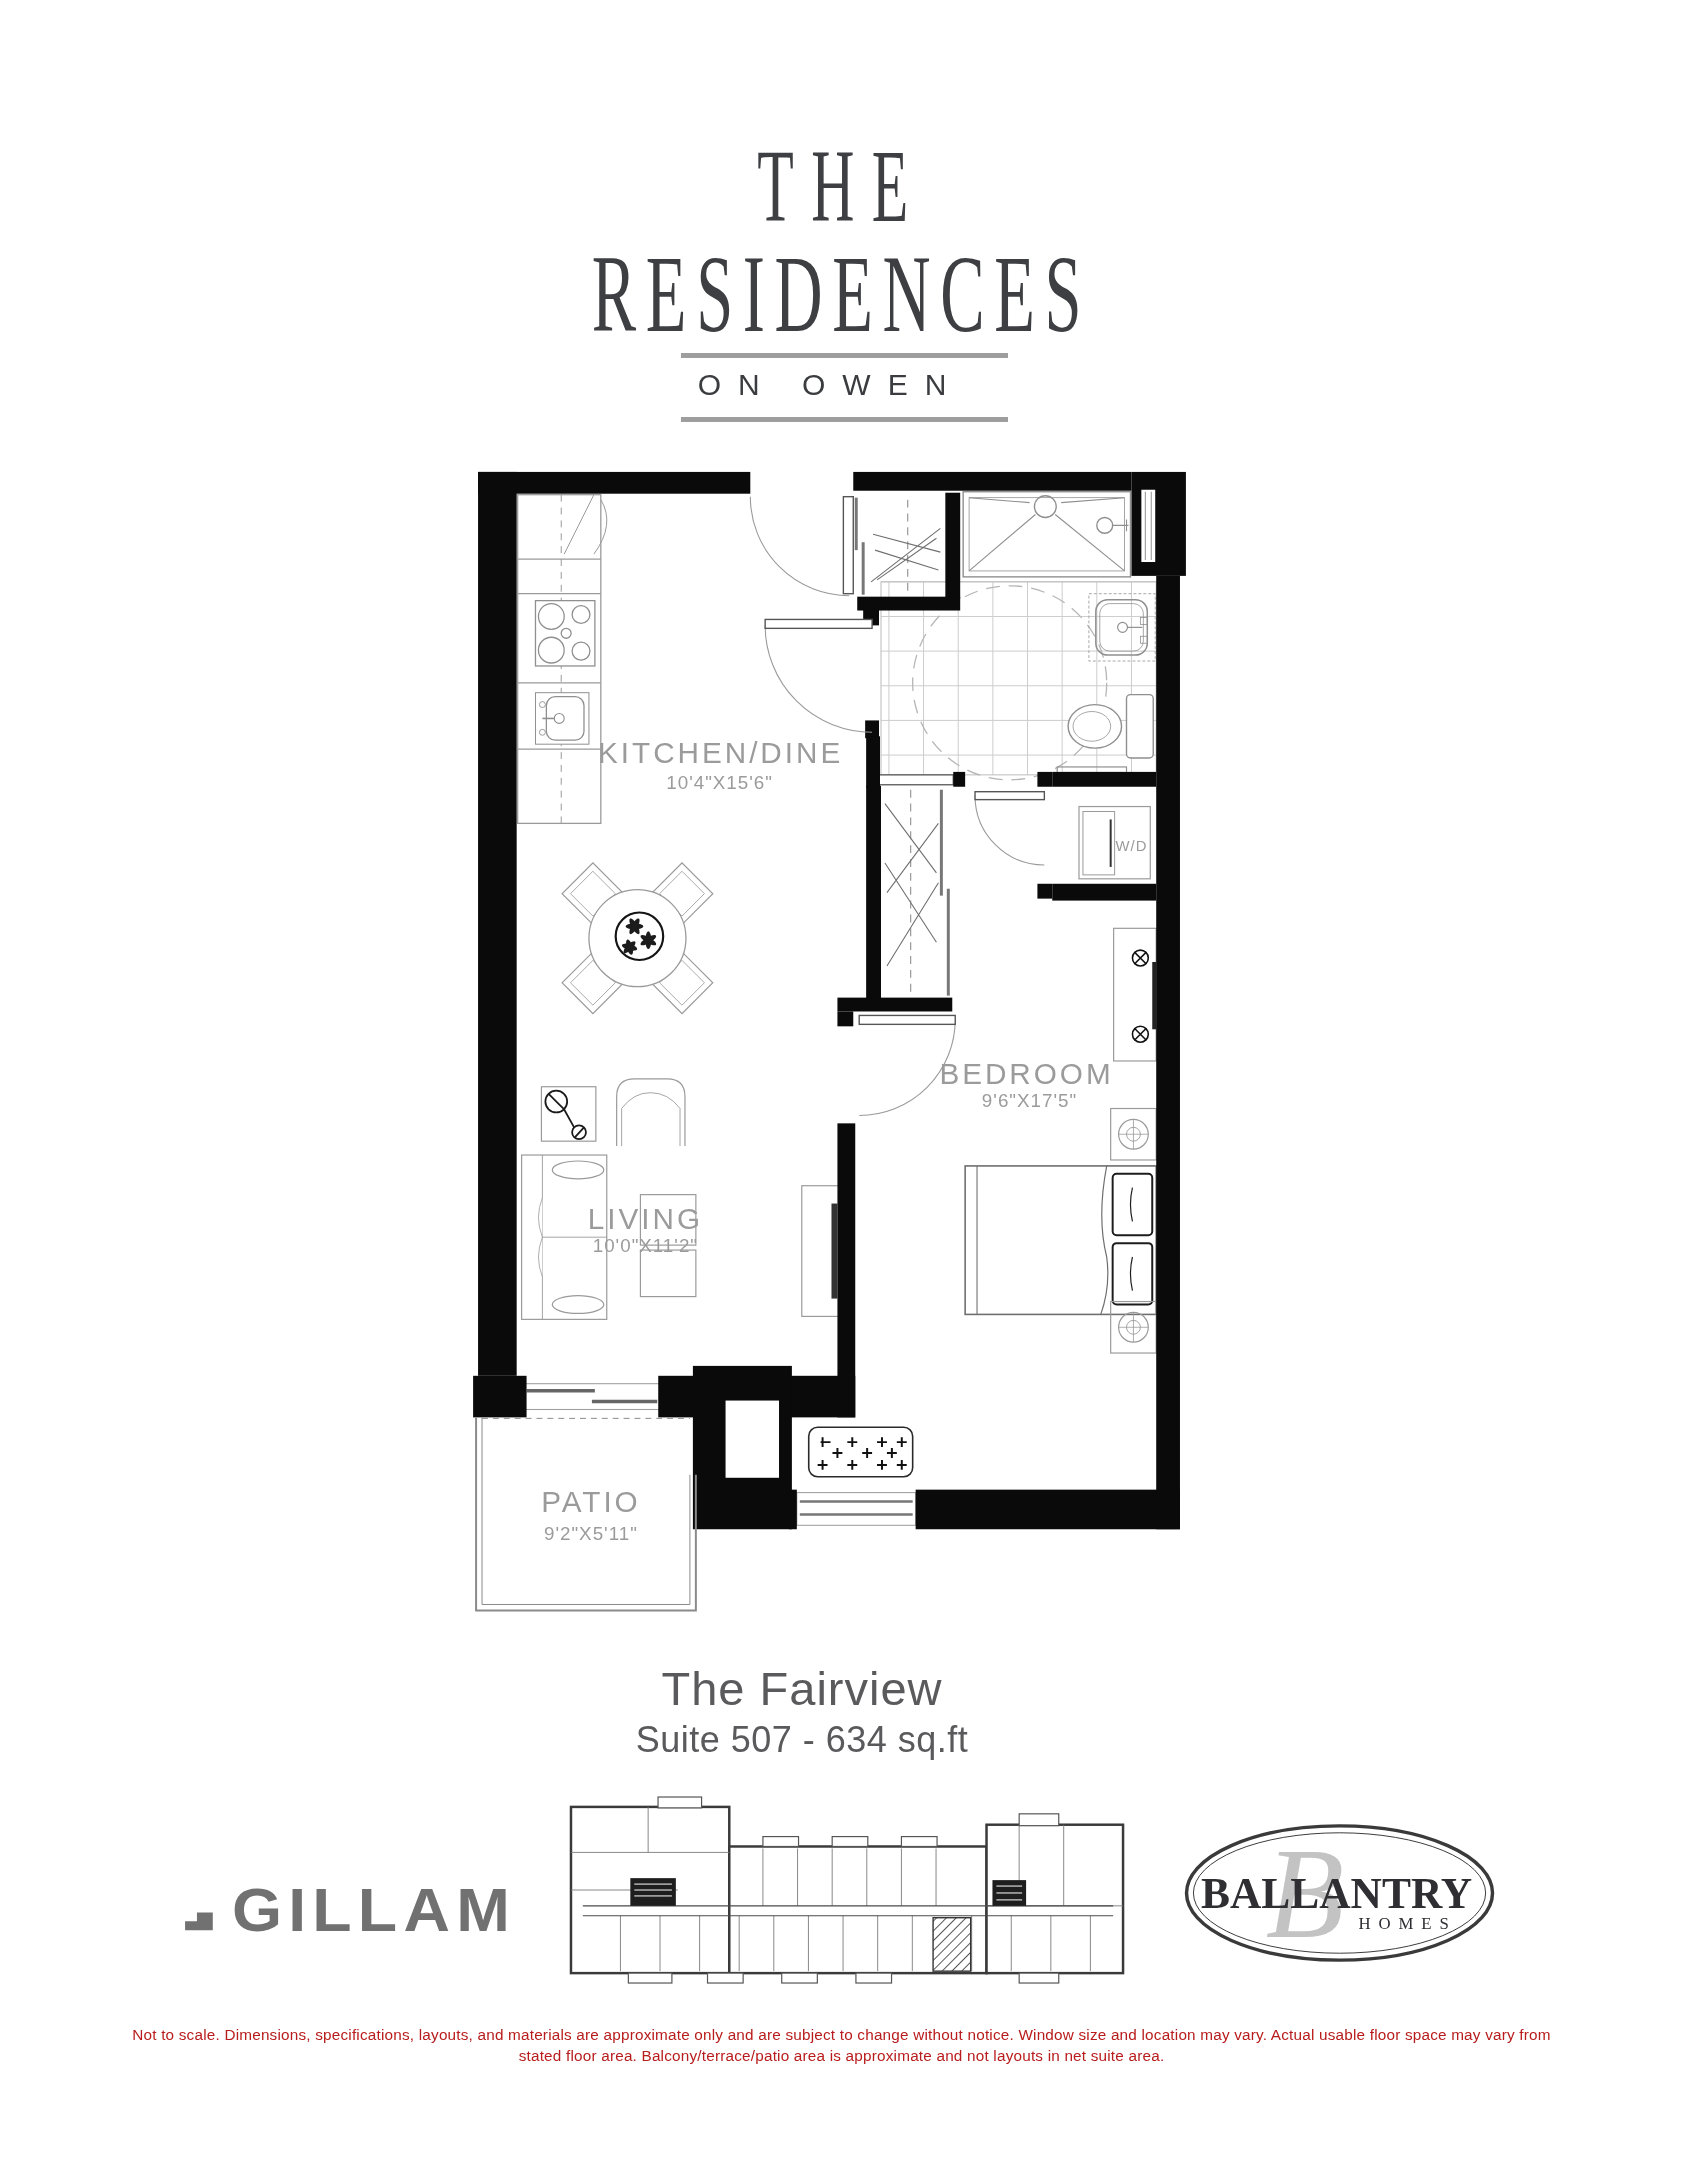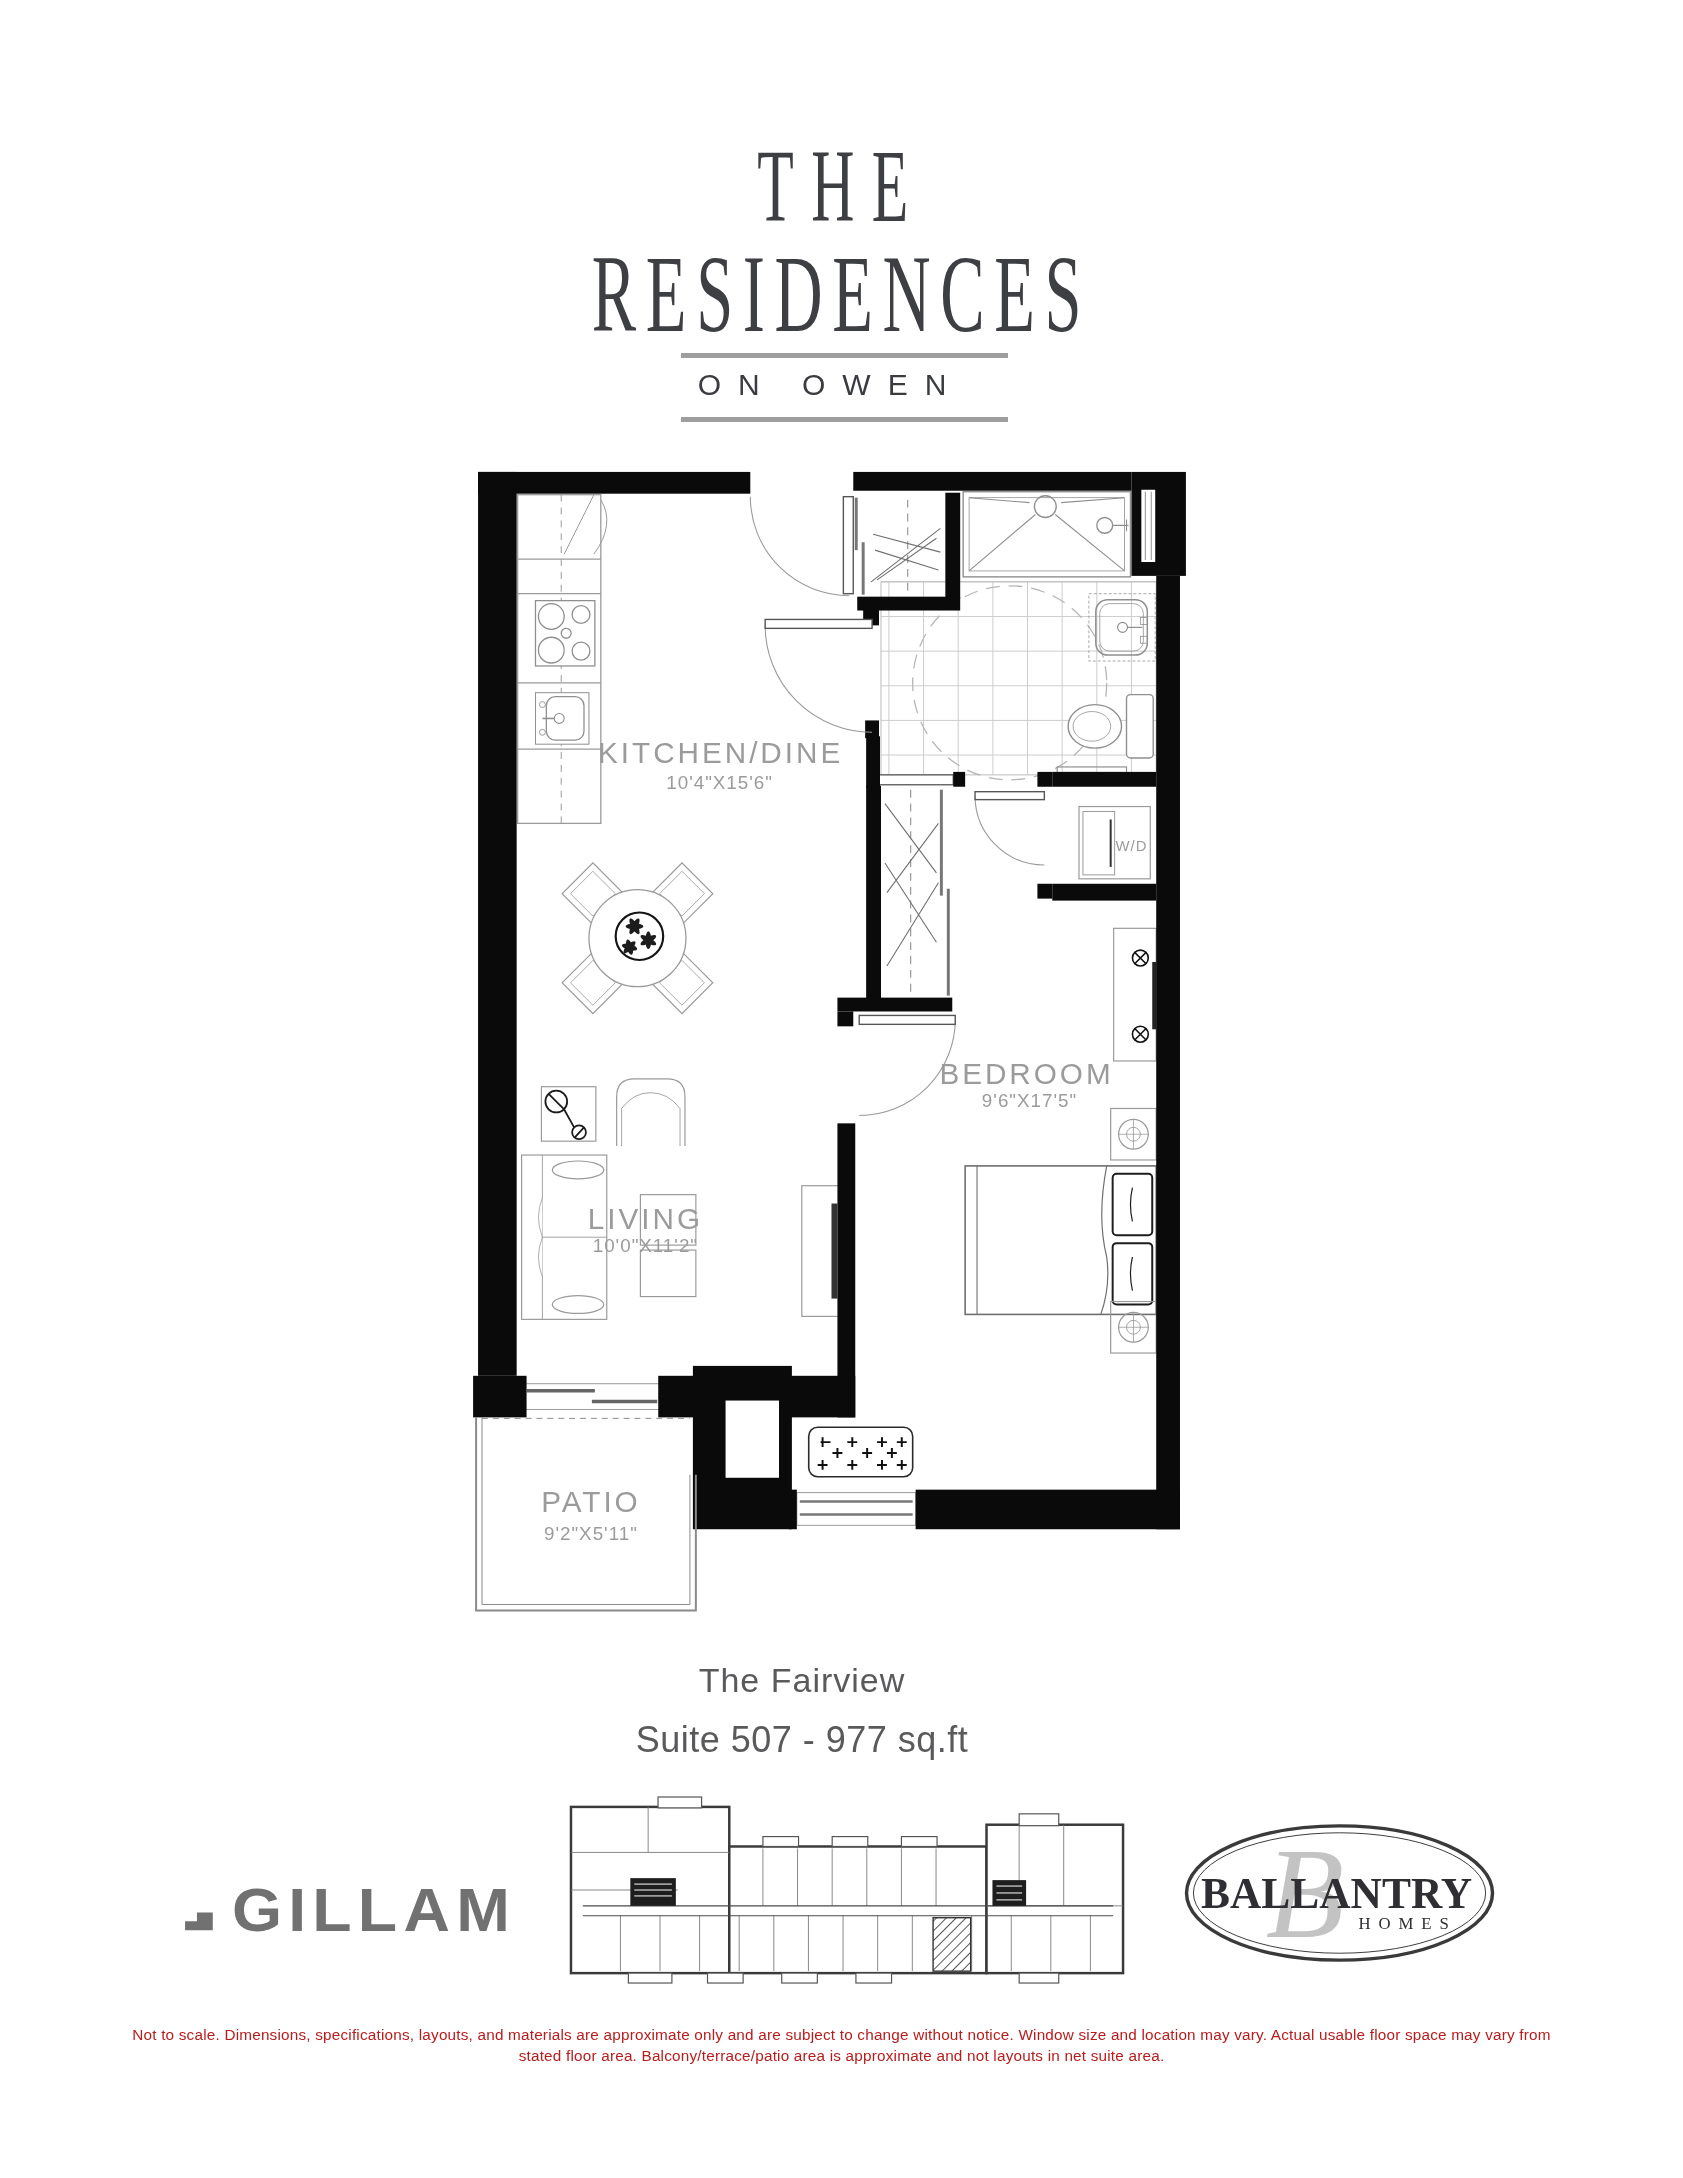--- a/index.html
+++ b/index.html
@@ -5,21 +5,21 @@
   html,body{margin:0;padding:0;background:#ffffff;}
   body{width:1683px;height:2178px;position:relative;font-family:"Liberation Sans",sans-serif;overflow:hidden;}
   .abs{position:absolute;}
   
   .brand-line{width:1683px;text-align:center;color:#3e3f43;font-family:"Liberation Serif",serif;white-space:nowrap;}
   .brand-the{top:127px;font-size:103px;letter-spacing:30px;transform:scaleX(.58);transform-origin:50% 50%;}
   .brand-res{top:230px;font-size:111px;letter-spacing:16px;transform:scaleX(.60);transform-origin:50% 50%;}
   .rule{left:681px;width:327px;height:5px;background:#9e9e9e;}
   .tagline{top:368px;width:1661px;text-align:center;font-size:30px;font-weight:normal;letter-spacing:17px;color:#3b3c40;}
   
-  .plan-title{top:1661px;left:307px;width:990px;text-align:center;font-size:34px;color:#5a5a5c;letter-spacing:1px;}
+  .plan-title{top:1661px;left:307px;width:990px;text-align:center;font-size:47px;color:#5a5a5c;letter-spacing:1px;}
   .plan-suite{top:1719px;left:307px;width:990px;text-align:center;font-size:36px;color:#5a5a5c;letter-spacing:0.5px;}
   
   .disc{width:1683px;text-align:center;font-size:15.3px;color:#b91c1c;letter-spacing:0.2px;}
   svg text{font-family:"Liberation Sans",sans-serif;}
 </style>
 </head>
 <body>
 
 <div class="abs brand-line brand-the">THE</div>
 <div class="abs brand-line brand-res">RESIDENCES</div>
@@ -293,21 +293,21 @@
     <text x="652" y="1265" font-size="19" letter-spacing="1">10'0"X11'2"</text>
     <text x="1037" y="1095" font-size="30" letter-spacing="3">BEDROOM</text>
     <text x="1040" y="1118" font-size="19" letter-spacing="1">9'6"X17'5"</text>
     <text x="597" y="1528" font-size="30" letter-spacing="3">PATIO</text>
     <text x="597" y="1556" font-size="19" letter-spacing="1">9'2"X5'11"</text>
     <text x="1143" y="860" font-size="15" letter-spacing="1">W/D</text>
   </g>
 </svg>
 
 <div class="abs plan-title">The Fairview</div>
-<div class="abs plan-suite">Suite 507 - 977 sq.ft</div>
+<div class="abs plan-suite">Suite 507 - 634 sq.ft</div>
 
 <svg class="abs" style="left:183px;top:1861px" width="376" height="89" viewBox="0 0 380 90">
   <path d="M14,52 h16 v18 h-28 v-9 h12 z" fill="#717171"></path>
   <text x="47" y="71" font-size="62" font-weight="bold" letter-spacing="6" fill="#717171" transform="scale(1.05,1)" style="font-family:'Liberation Sans',sans-serif">GILLAM</text>
 </svg>
 
 <svg class="abs" style="left:569px;top:1795px" width="559" height="193" viewBox="0 0 565 195">
   <defs>
     <pattern id="hatch" width="7" height="7" patternTransform="rotate(45)" patternUnits="userSpaceOnUse">
       <line x1="0" y1="0" x2="0" y2="7" stroke="#555555" stroke-width="2"></line>

